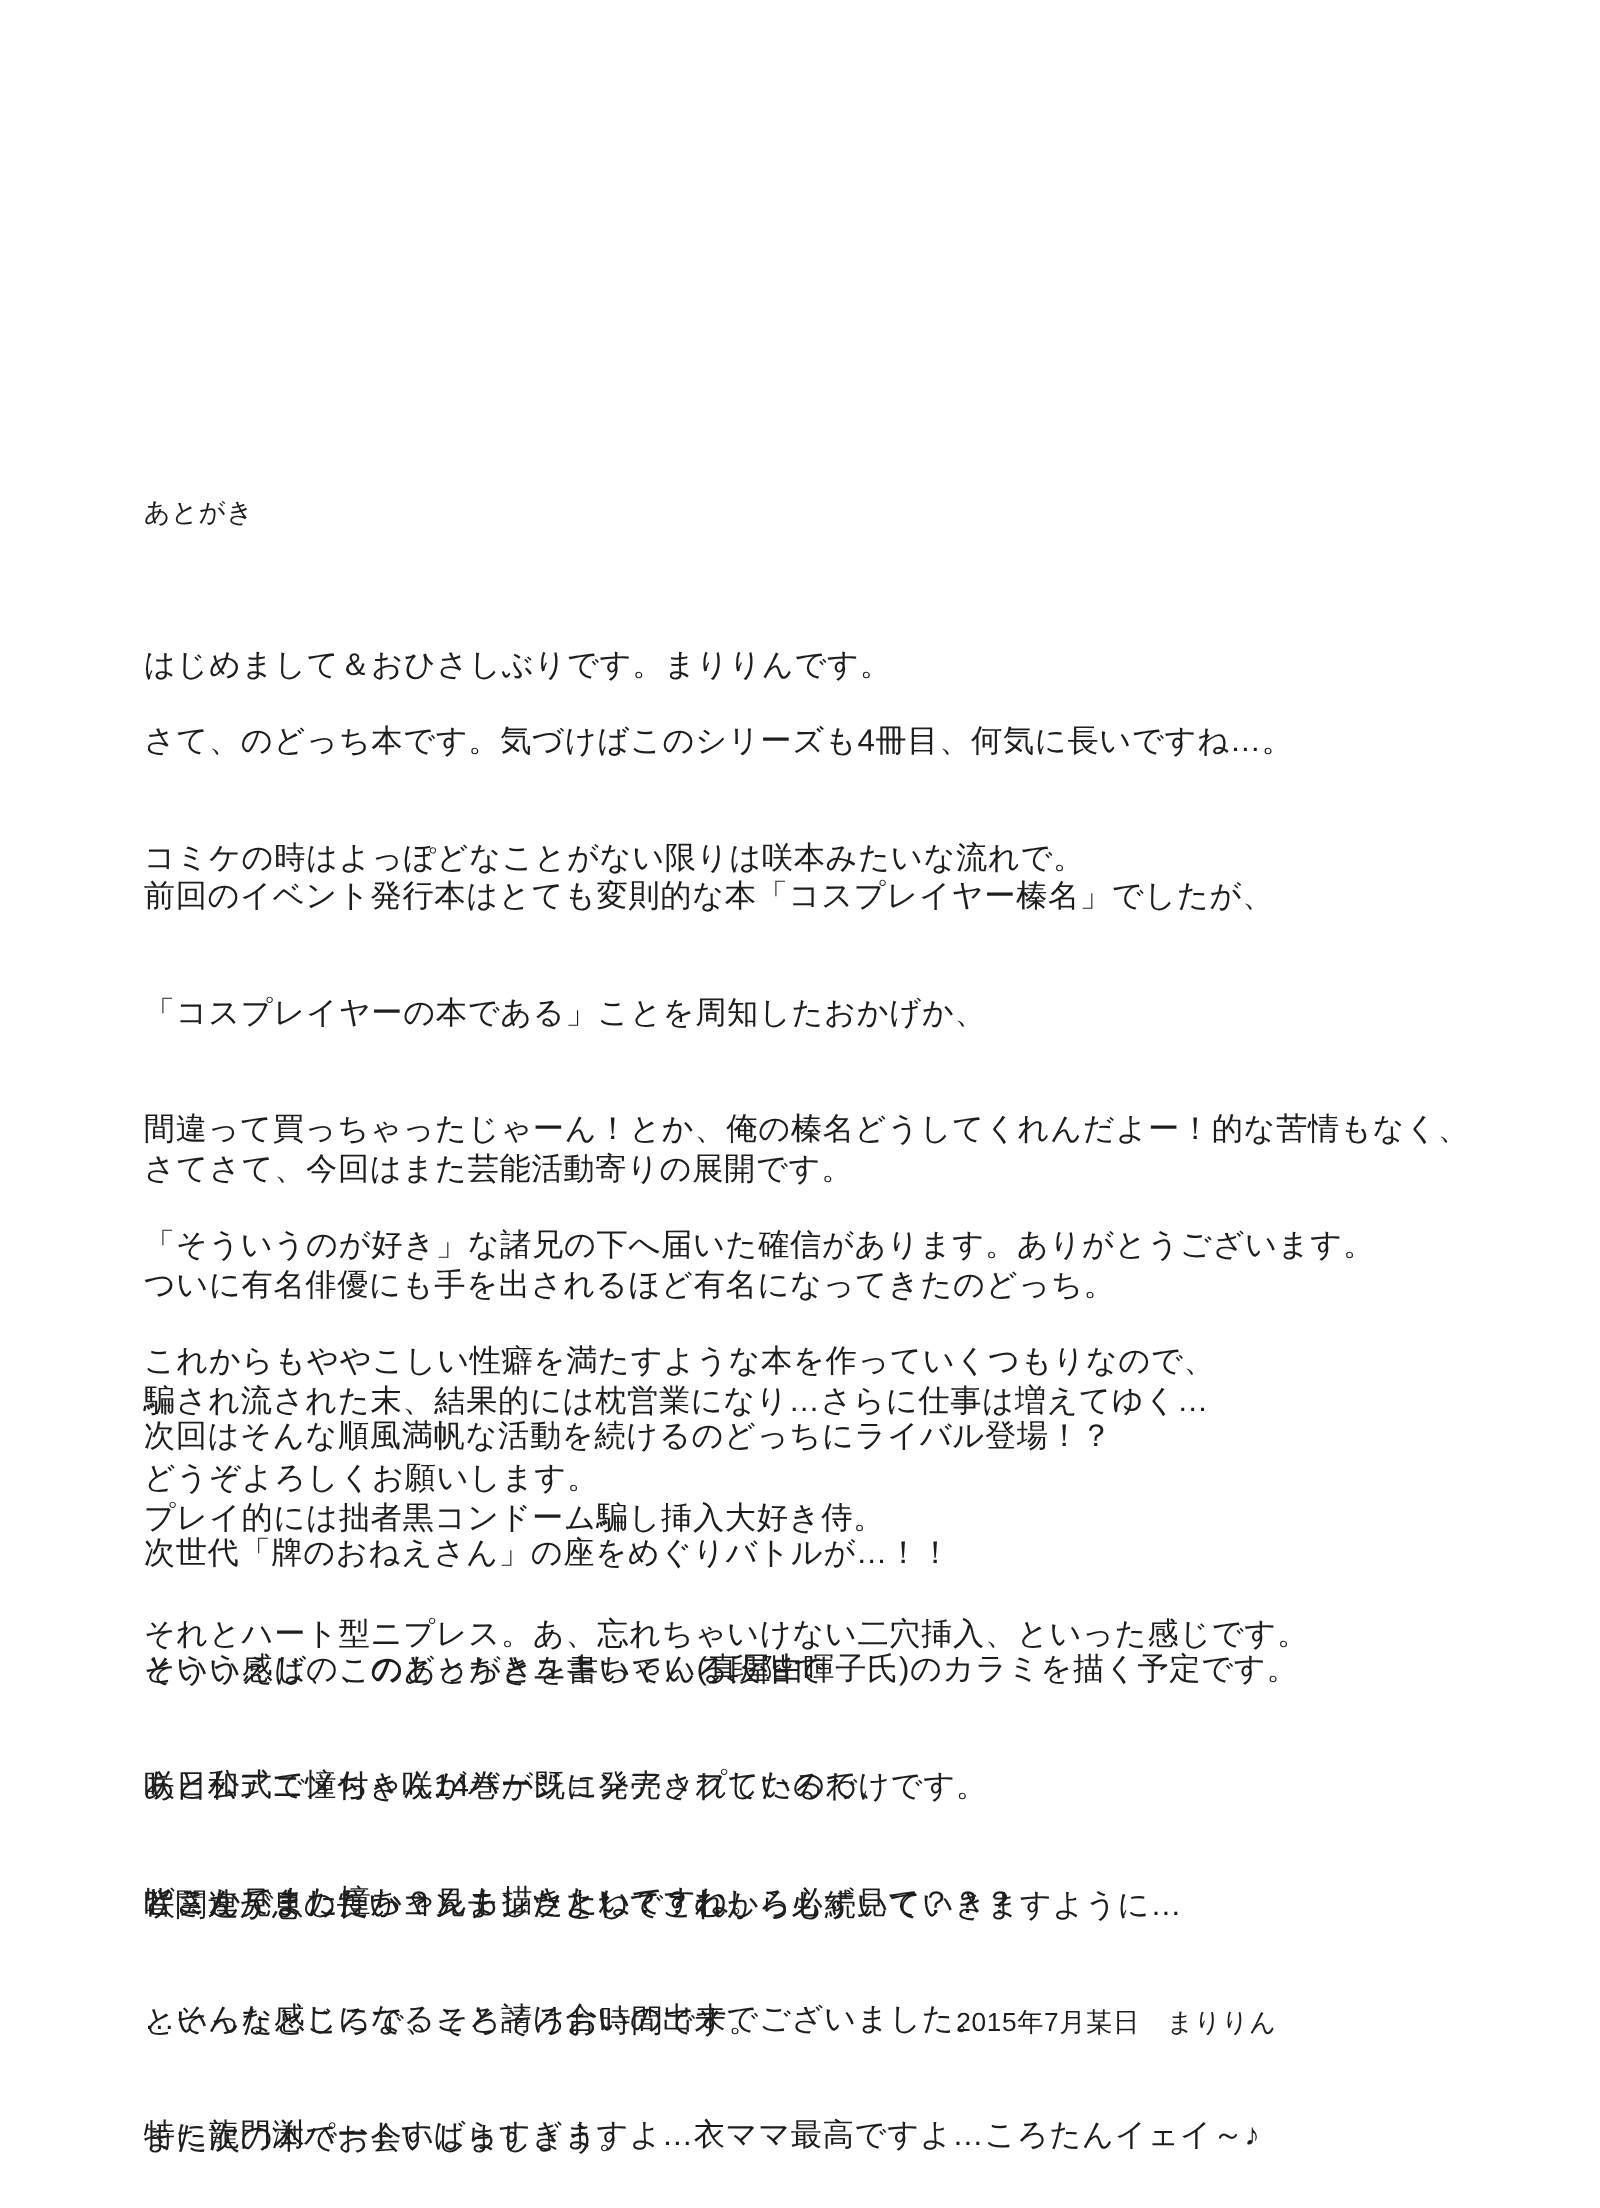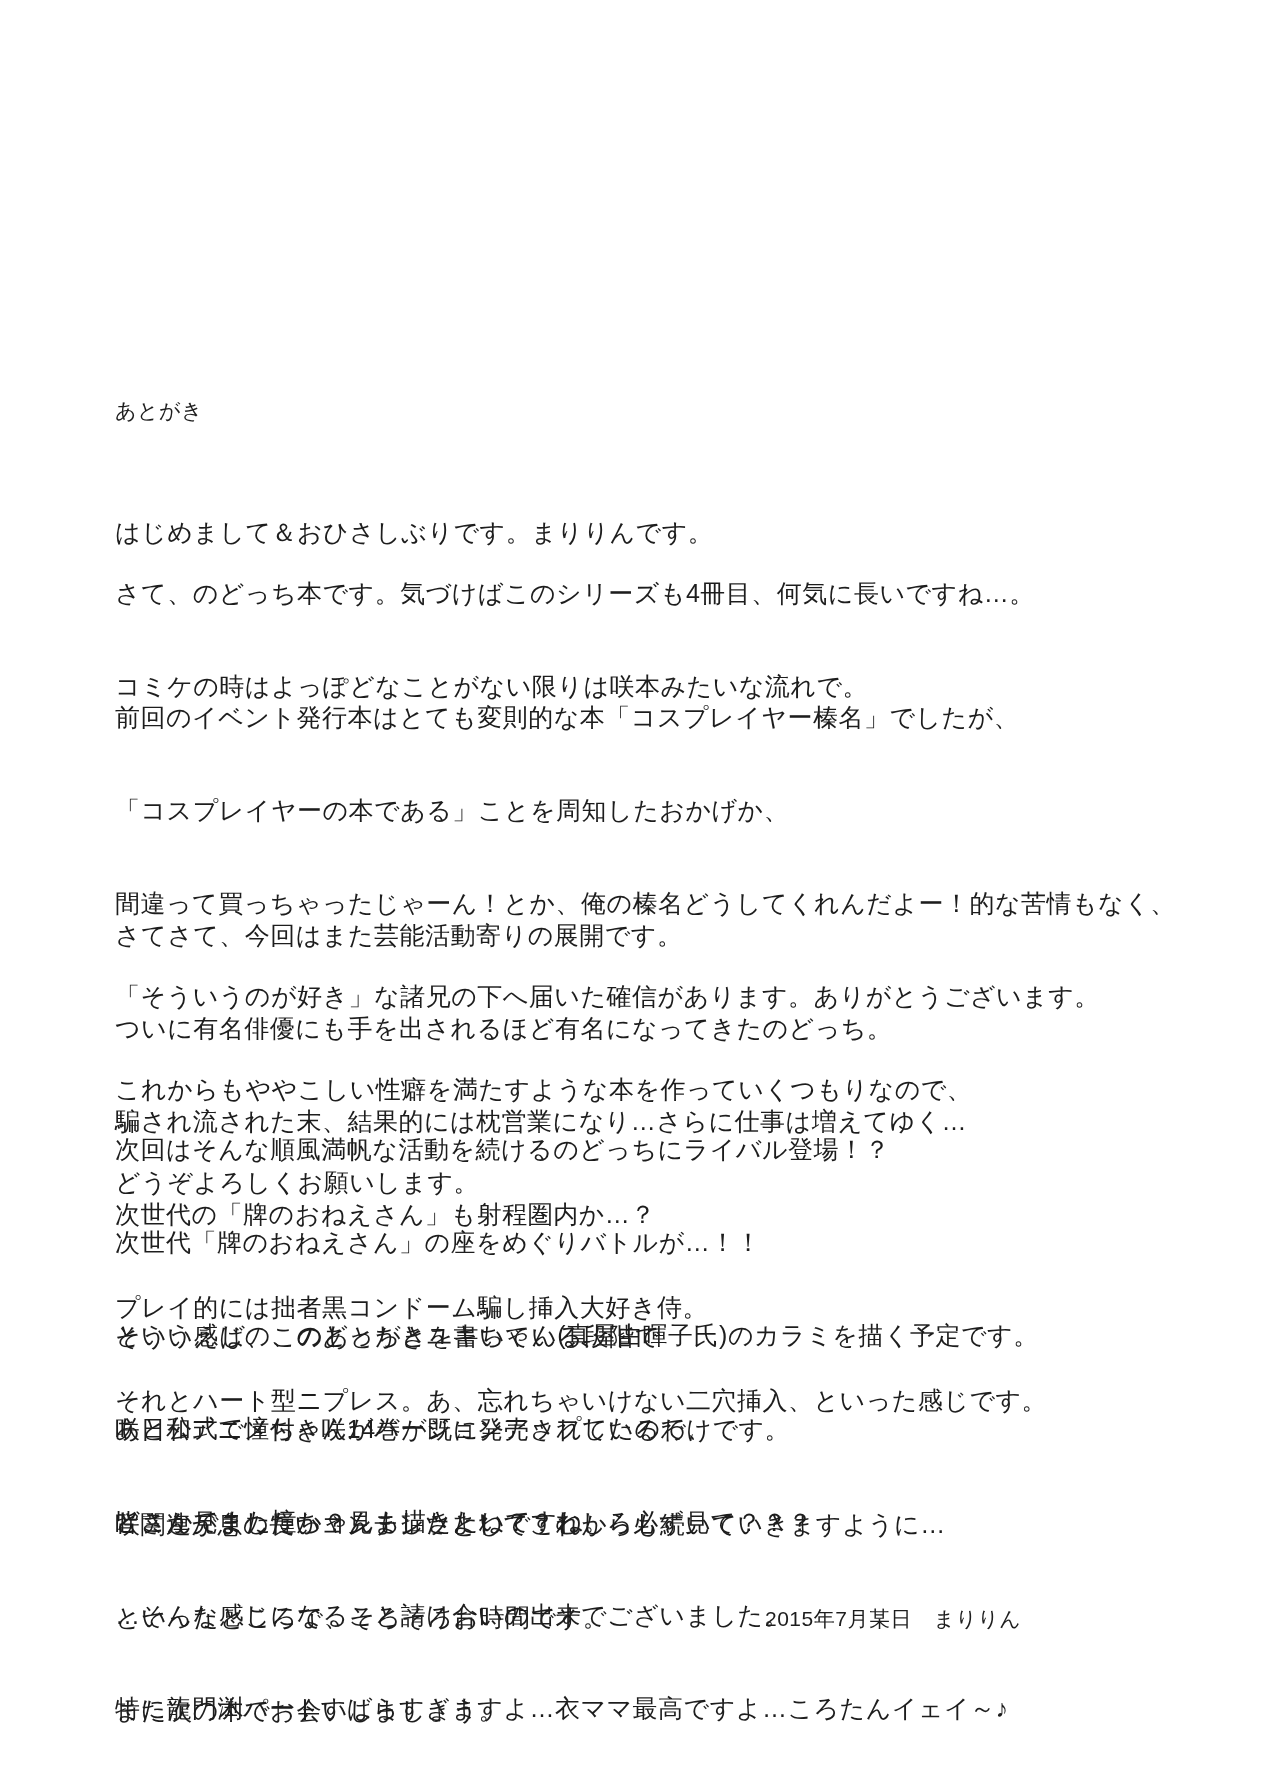--- a/index.html
+++ b/index.html
@@ -62,21 +62,20 @@
     <span class="line">間違って買っちゃったじゃーん！とか、俺の榛名どうしてくれんだよー！的な苦情もなく、</span>
     <span class="line">「そういうのが好き」な諸兄の下へ届いた確信があります。ありがとうございます。</span>
     <span class="line">これからもややこしい性癖を満たすような本を作っていくつもりなので、</span>
     <span class="line">どうぞよろしくお願いします。</span>
   </p>
 
   <p class="para" style="top:858px">
     <span class="line">さてさて、今回はまた芸能活動寄りの展開です。</span>
     <span class="line">ついに有名俳優にも手を出されるほど有名になってきたのどっち。</span>
     <span class="line">騙され流された末、結果的には枕営業になり…さらに仕事は増えてゆく…</span>
-    <span class="line">次世代の「牌のおねえさん」も射程圏内か…？</span>
     <span class="line">プレイ的には拙者黒コンドーム騙し挿入大好き侍。</span>
     <span class="line">それとハート型ニプレス。あ、忘れちゃいけない二穴挿入、といった感じです。</span>
   </p>
 
   <p class="para" style="top:1072px">
     <span class="line">次回はそんな順風満帆な活動を続けるのどっちにライバル登場！？</span>
     <span class="line">次世代「牌のおねえさん」の座をめぐりバトルが…！！</span>
     <span class="line">という感じの、のどっちとユキちゃん(真屋由暉子氏)のカラミを描く予定です。</span>
     <span class="line">あと公式で憧ちゃんがバージョンアップしたので、</span>
     <span class="line">どこかでまた憧ちゃんも描きたいですね。</span>

